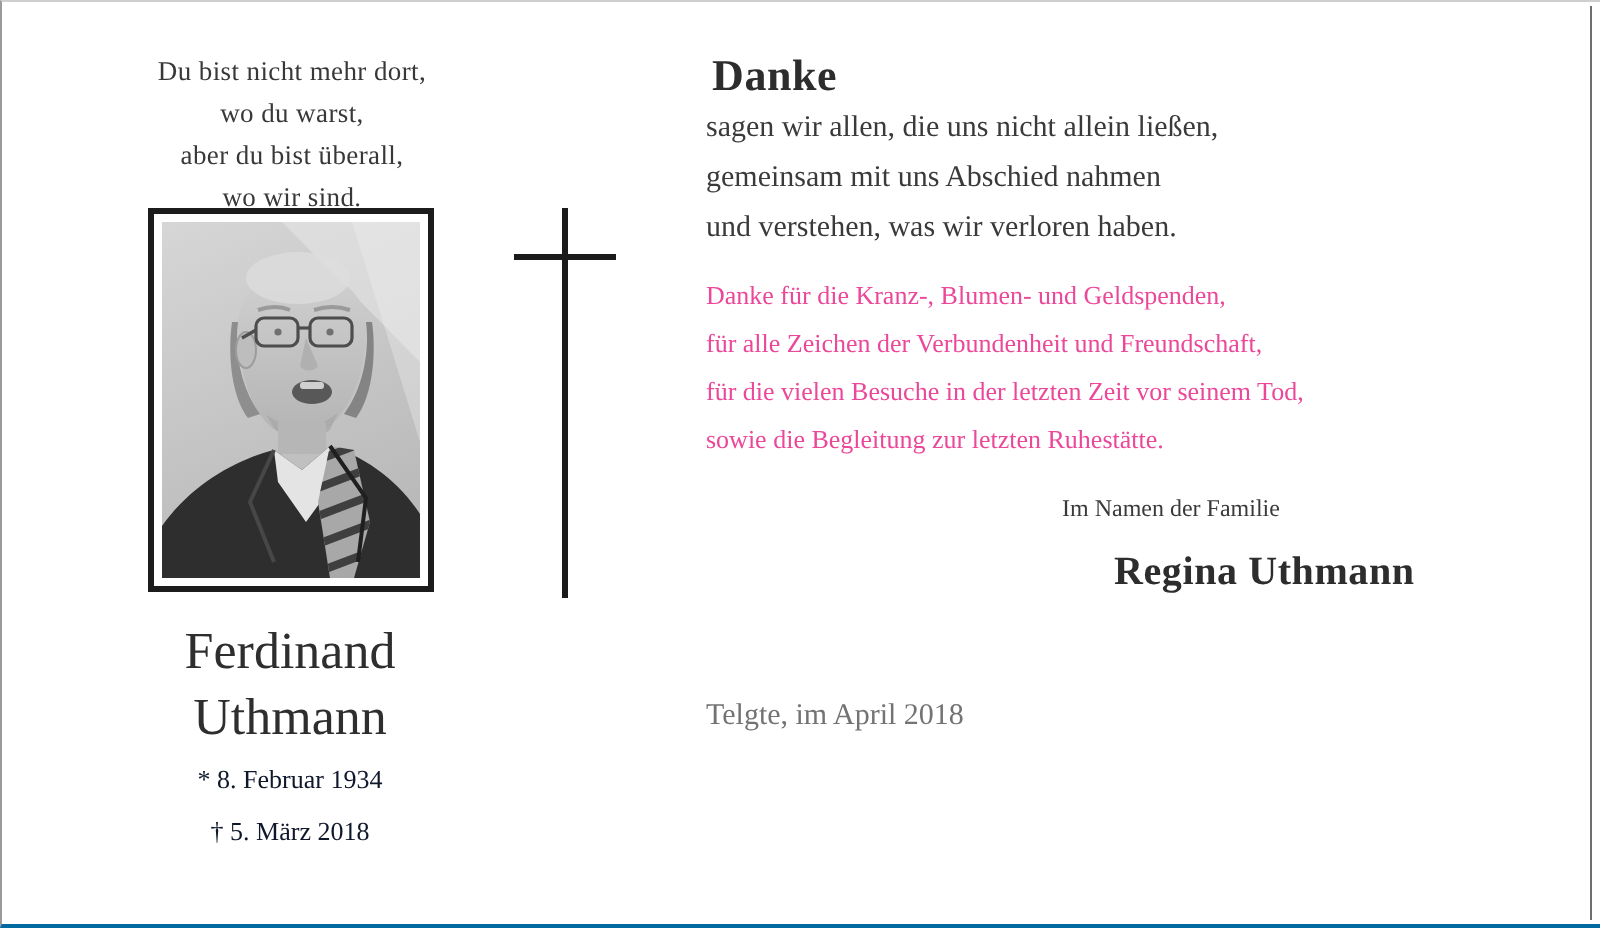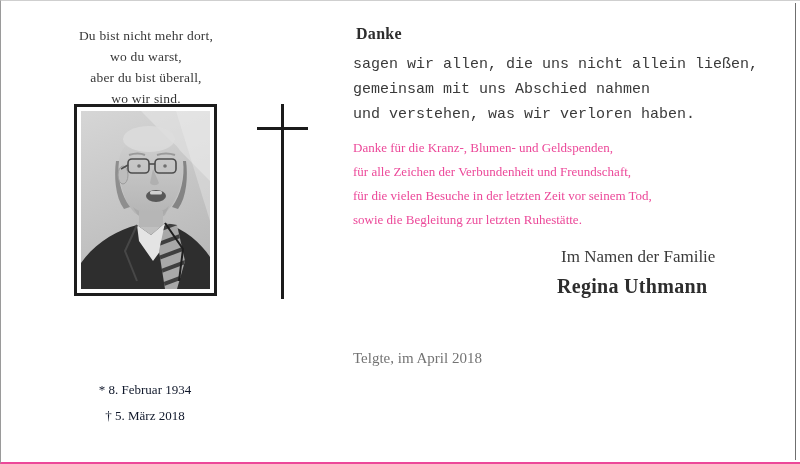--- a/index.html
+++ b/index.html
@@ -7,21 +7,21 @@
     position: relative;
     width: 800px;
     height: 464px;
     background: #ffffff;
     color: #3a3a3a;
     font-family: "Liberation Serif", "DejaVu Serif", serif;
     overflow: hidden;
     box-sizing: border-box;
     border-top: 1px solid #cfcfcf;
     border-left: 1px solid #9a9a9a;
-    border-bottom: 2px solid #ec4899;
+    border-bottom: 2px solid #0369a1;
     padding-left: 48px;
   }
   .right-edge {
     position: absolute; left: 794px; top: 2px; bottom: 2px;
     width: 1px; background: #6f6f6f;
   }
 
   
   .poem {
     position: absolute; left: 40px; top: 24px; width: 210px;
@@ -53,34 +53,34 @@
     width: 3px; height: 195px; background: #1b1b1b;
   }
   .cross-h {
     position: absolute; left: 256px; top: 126px;
     width: 51px; height: 3px; background: #1b1b1b;
   }
 
   
   .danke-heading {
     position: absolute; left: 355px; top: 24px;
-    font-size: 16px; font-weight: bold; color: #2d2d2d;
+    font-size: 22px; font-weight: bold; color: #2d2d2d;
     letter-spacing: 0.3px;
   }
   .intro-block {
     position: absolute; left: 352px; top: 51px;
-    font-size: 15px; line-height: 25px; color: #3a3a3a; font-family: Liberation Mono, monospace;
+    font-size: 15px; line-height: 25px; color: #3a3a3a;
   }
   .gratitude-block {
     position: absolute; left: 352px; top: 135px;
     font-size: 13px; line-height: 24px; color: #ec4899;
   }
   .family-label {
-    position: absolute; left: 560px; top: 246px;
-    font-size: 17px; color: #3a3a3a;
+    position: absolute; left: 530px; top: 246px;
+    font-size: 12px; color: #3a3a3a;
   }
   .family-name {
     position: absolute; left: 556px; top: 274px;
     font-size: 20px; font-weight: bold; color: #2d2d2d;
     letter-spacing: 0.3px;
     text-align: right;
   }
   .place-date {
     position: absolute; left: 352px; top: 349px;
     font-size: 15px; color: #737373;
@@ -164,20 +164,24 @@
           <line x1="70" y1="164" x2="112" y2="148"></line>
           <line x1="70" y1="178" x2="112" y2="162"></line>
         </g>
       </g>
 
       <path d="M56,114 L44,140 L56,170" stroke="#474747" stroke-width="2" fill="none"></path>
       <path d="M84,112 L102,138 L98,170" stroke="#1f1f1f" stroke-width="2" fill="none"></path>
     </svg>
   </div>
 
+  <div class="name-block">
+    <span class="line">Ferdinand</span>
+    <span class="line">Uthmann</span>
+  </div>
   <div class="dates-block">
     <span class="line">* 8. Februar 1934</span>
     <span class="line">† 5. März 2018</span>
   </div>
 
   <div>
     <div class="cross-v"></div>
     <div class="cross-h"></div>
   </div>
 

